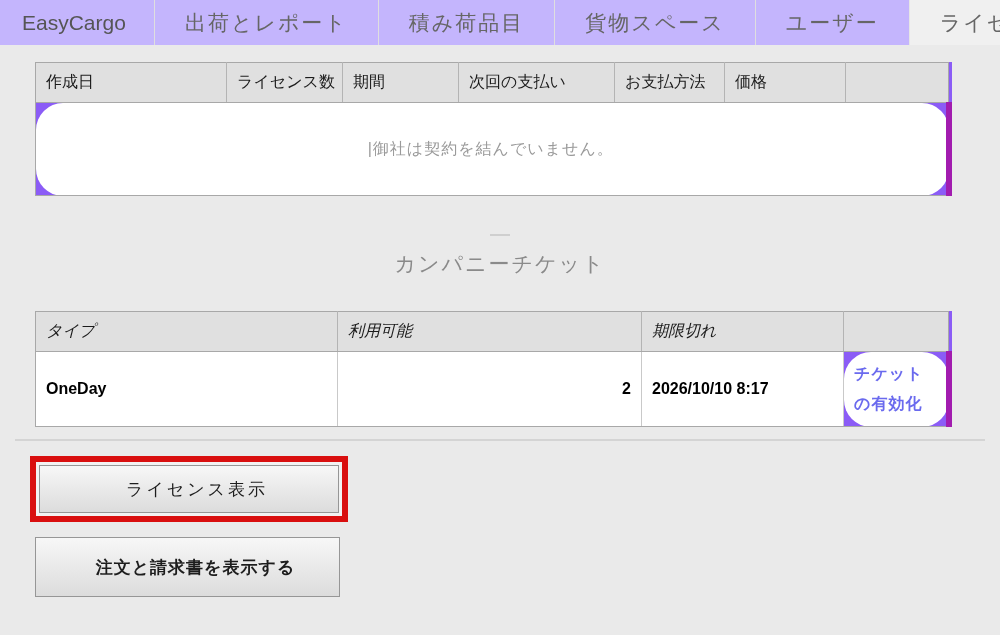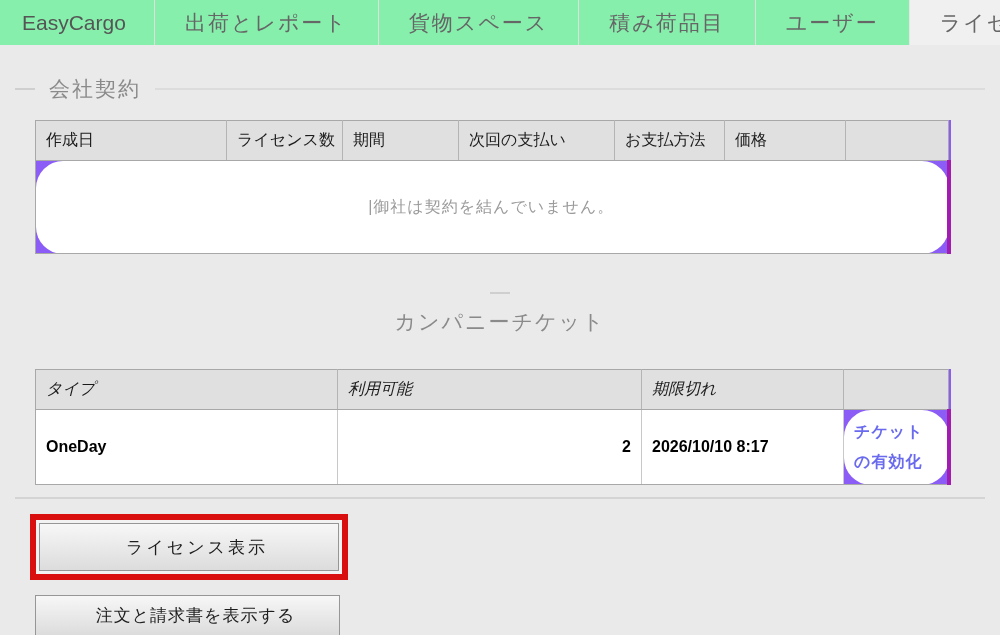--- a/index.html
+++ b/index.html
@@ -9,21 +9,21 @@
     background: #eaeaea;
     color: #222;
     overflow: hidden;
   }
 
   
   .nav {
     display: flex;
     align-items: stretch;
     height: 45px;
-    background: #86efac;
+    background: #c4b5fd;
   }
   .nav-brand {
     display: flex;
     align-items: center;
     padding: 0 28px 0 22px;
     font-size: 21px;
     color: #555;
   }
   .nav-tab {
     display: flex;
@@ -87,21 +87,21 @@
   }
   table.grid th:last-child, table.grid td:last-child { border-right: 1px solid #a8a8a8; }
   table.grid td {
     border: 1px solid #c9c9c9;
     border-top: none;
     font-size: 16px;
     background: #fff;
     padding: 0 10px;
   }
   table.grid td.outer-l { border-left: 1px solid #a8a8a8; }
-  table.grid td.outer-r { border-right: 4px solid #a21caf; border-radius: 27px; }
+  table.grid td.outer-r { border-right: 6px solid #a21caf; border-radius: 27px; }
   table.grid tr.last td { border-bottom: 1px solid #a8a8a8; }
 
   .empty-cell {
     height: 93px;
     text-align: center;
     color: #9a9a9a;
     font-size: 17px;
     letter-spacing: 1px;
   }
 
@@ -135,41 +135,36 @@
     border: 1px solid #969696;
     background: linear-gradient(#f7f7f7, #dcdcdc);
     font-family: "Liberation Sans", "DejaVu Sans", sans-serif;
     font-size: 17px;
     color: #1d1d1d;
     letter-spacing: 3px;
     cursor: pointer;
     padding-left: 16px;
   }
   .orders-btn-wrap { margin: 15px 0 0 20px; width: 305px; }
-  .orders-btn-wrap .std-btn { height: 41px; letter-spacing: 1px; }
+  .orders-btn-wrap .std-btn { height: 60px; letter-spacing: 1px; font-weight: bold; }
 </style>
 </head>
 <body>
 
 <div class="nav">
   <div class="nav-brand">EasyCargo</div>
   <div class="nav-tab">出荷とレポート</div>
+  <div class="nav-tab">積み荷品目</div>
   <div class="nav-tab">貨物スペース</div>
-  <div class="nav-tab">積み荷品目</div>
   <div class="nav-tab">ユーザー</div>
   <div class="nav-tab active">ライセンス</div>
 </div>
 
 <div class="content">
 
-  <div class="section-legend legend-contract">
-    <span class="dash"></span>
-    <span>会社契約</span>
-    <span class="line"></span>
-  </div>
 
   <table class="grid contracts">
     <colgroup>
       <col style="width:191px">
         <col style="width:116px">
         <col style="width:116px">
       <col style="width:156px">
         <col style="width:110px">
         <col style="width:121px">
         <col style="width:103px">

